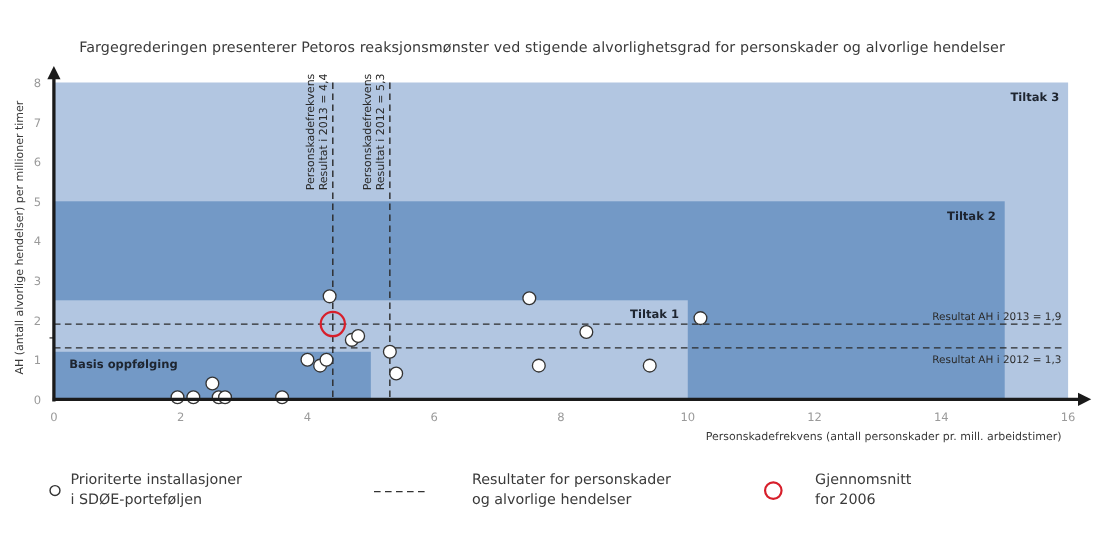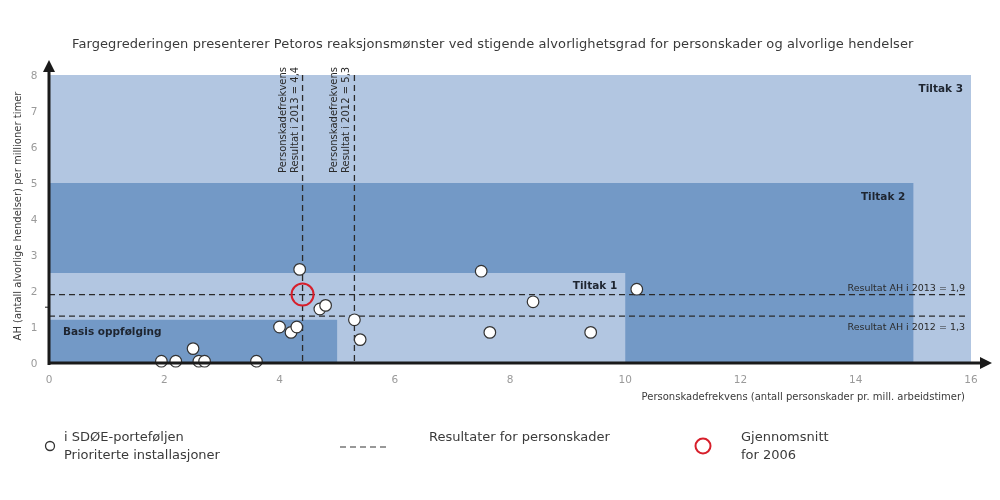--- a/index.html
+++ b/index.html
@@ -88,31 +88,32 @@
       <text x="965" y="400" text-anchor="end" font-size="10" fill="#3a3a3a" font-family="&quot;DejaVu Sans&quot;, sans-serif">Personskadefrekvens (antall personskader pr. mill. arbeidstimer)</text>
       <text x="0" y="0" transform="translate(21,216) rotate(-90)" text-anchor="middle" font-size="10" fill="#3a3a3a" font-family="&quot;DejaVu Sans&quot;, sans-serif">AH (antall alvorlige hendelser) per millioner timer</text>
     </g>
 </svg>
 
 <div class="legend-item" style="left:44px;">
   <svg width="14" height="36" style="position:absolute;left:0;top:0">
     <circle cx="6" cy="18" r="4.5" fill="#fff" stroke="#333" stroke-width="1.3"></circle>
   </svg>
   <div class="legend-text" style="margin-left:20px">
+    <span>Prioriterte installasjoner</span>
     <span>i SDØE-porteføljen</span>
-    <span>Prioriterte installasjoner</span>
   </div>
 </div>
 
 <div class="legend-item" style="left:340px;">
   <svg width="52" height="36" style="position:absolute;left:0;top:0">
     <line x1="0" y1="19" x2="50" y2="19" stroke="#333" stroke-width="1.2" stroke-dasharray="6,4"></line>
   </svg>
   <div class="legend-text" style="margin-left:89px">
     <span>Resultater for personskader</span>
+    <span>og alvorlige hendelser</span>
   </div>
 </div>
 
 <div class="legend-item" style="left:693px;">
   <svg width="22" height="36" style="position:absolute;left:0;top:0">
     <circle cx="10" cy="18" r="7.5" fill="none" stroke="#d71f2b" stroke-width="2"></circle>
   </svg>
   <div class="legend-text" style="margin-left:48px">
     <span>Gjennomsnitt</span>
     <span>for 2006</span>

